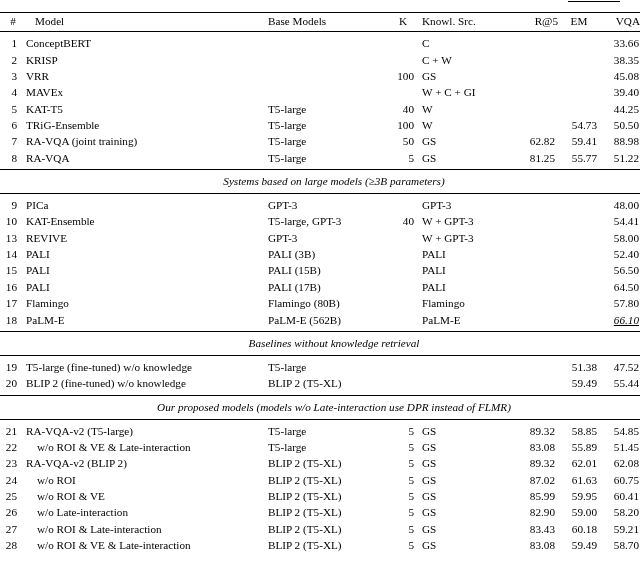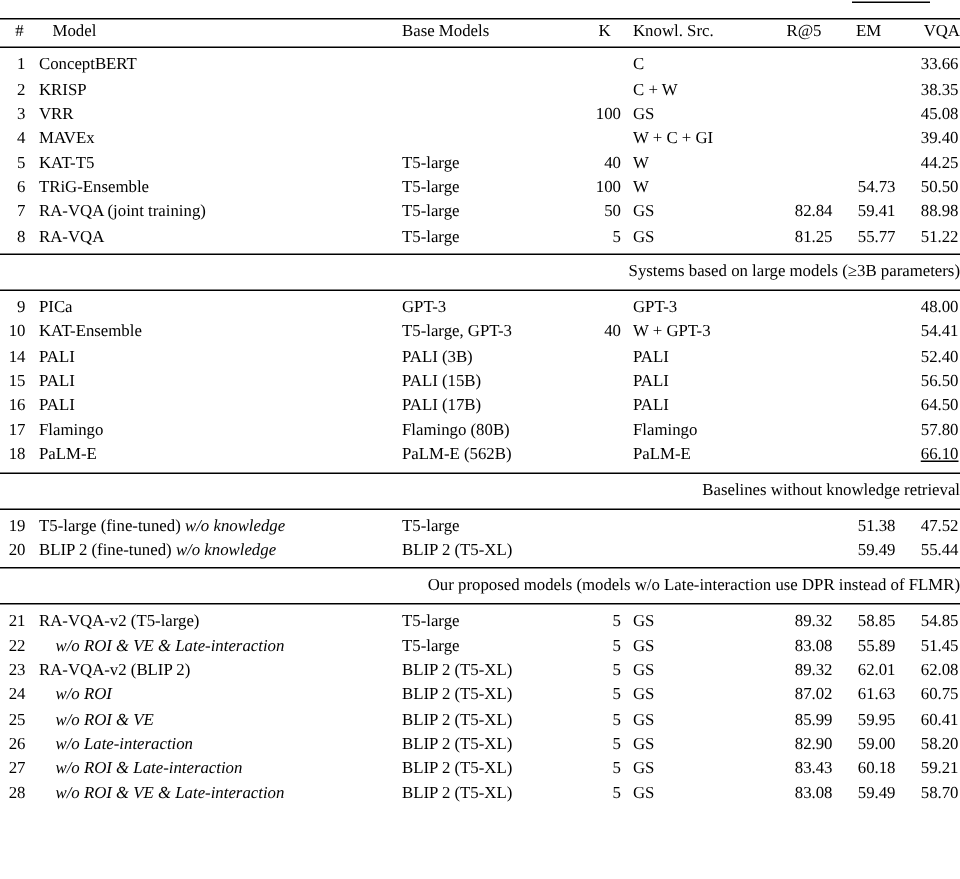--- a/index.html
+++ b/index.html
@@ -83,49 +83,50 @@
   .td-em    { text-align: right;  padding-right: 3px !important; }
   .td-vqa   { text-align: right;  padding-right: 1px !important; }
 
   
   tr.header-row td { padding-bottom: 2px !important; }
   tr.header-row .td-num { text-align: center; padding-right: 0 !important; }
   tr.header-row .td-model { padding-left: 9px !important; }
   tr.header-row .td-base { text-align: left; }
   tr.header-row .td-k { text-align: center; padding-right: 0 !important; }
   tr.header-row .td-ksrc { text-align: left; }
-  tr.header-row .td-r5 { text-align: center; padding-right: 0 !important; }
+  tr.header-row .td-r5 { text-align: right; padding-right: 0 !important; }
   tr.header-row .td-em { text-align: center; padding-right: 0 !important; }
   tr.header-row .td-vqa { text-align: right; padding-right: 0 !important; }
 
   
   tr.rule-thick > td {
     border-bottom: 1.45px solid #000;
     height: 0;
     line-height: 0;
     font-size: 0;
   }
   tr.rule-thin > td {
     border-bottom: 0.75px solid #000;
     height: 0;
     line-height: 0;
     font-size: 0;
   }
   tr.gap-xs > td { height: 3px; line-height: 3px; font-size: 0; }
 
   
   tr.section-row td {
-    text-align: right;
+    font-style: italic;
+    text-align: center;
     padding-left: 28px !important;
     height: 20px;
   }
 
-  .italic { font-style: italic; }
+  .italic { }
   .bold   { font-weight: bold; }
-  .underline { text-decoration: underline; text-underline-offset: 1px; }
+  .underline { text-decoration: underline; text-underline-offset: 1px; font-style: italic; }
   .indent { display: inline-block; padding-left: 11px; }
 </style>
 </head>
 <body>
 
 <div id="sheet">
 
   <div class="clipped-row">
     <span class="cr-cell" style="left:22px;">&nbsp;</span>
     <span class="cr-cell" style="left:300px;">&nbsp;</span>
@@ -222,21 +223,21 @@
           <td class="td-r5"></td>
           <td class="td-em">54.73</td>
           <td class="td-vqa">50.50</td>
         </tr>
         <tr class="data-row">
           <td class="td-num">7</td>
           <td class="td-model"><span>RA-VQA (joint training)</span></td>
           <td class="td-base">T5-large</td>
           <td class="td-k">50</td>
           <td class="td-ksrc">GS</td>
-          <td class="td-r5">82.84</td>
+          <td class="td-r5">62.82</td>
           <td class="td-em">59.41</td>
           <td class="td-vqa">88.98</td>
         </tr>
         <tr class="data-row">
           <td class="td-num">8</td>
           <td class="td-model"><span>RA-VQA</span></td>
           <td class="td-base">T5-large</td>
           <td class="td-k">5</td>
           <td class="td-ksrc">GS</td>
           <td class="td-r5">81.25</td>
@@ -275,20 +276,30 @@
           <td class="td-num">10</td>
           <td class="td-model"><span>KAT-Ensemble</span></td>
           <td class="td-base">T5-large, GPT-3</td>
           <td class="td-k">40</td>
           <td class="td-ksrc">W + GPT-3</td>
           <td class="td-r5"></td>
           <td class="td-em"></td>
           <td class="td-vqa">54.41</td>
         </tr>
         <tr class="data-row">
+          <td class="td-num">13</td>
+          <td class="td-model"><span>REVIVE</span></td>
+          <td class="td-base">GPT-3</td>
+          <td class="td-k"></td>
+          <td class="td-ksrc">W + GPT-3</td>
+          <td class="td-r5"></td>
+          <td class="td-em"></td>
+          <td class="td-vqa">58.00</td>
+        </tr>
+        <tr class="data-row">
           <td class="td-num">14</td>
           <td class="td-model"><span>PALI</span></td>
           <td class="td-base">PALI (3B)</td>
           <td class="td-k"></td>
           <td class="td-ksrc">PALI</td>
           <td class="td-r5"></td>
           <td class="td-em"></td>
           <td class="td-vqa">52.40</td>
         </tr>
         <tr class="data-row">

